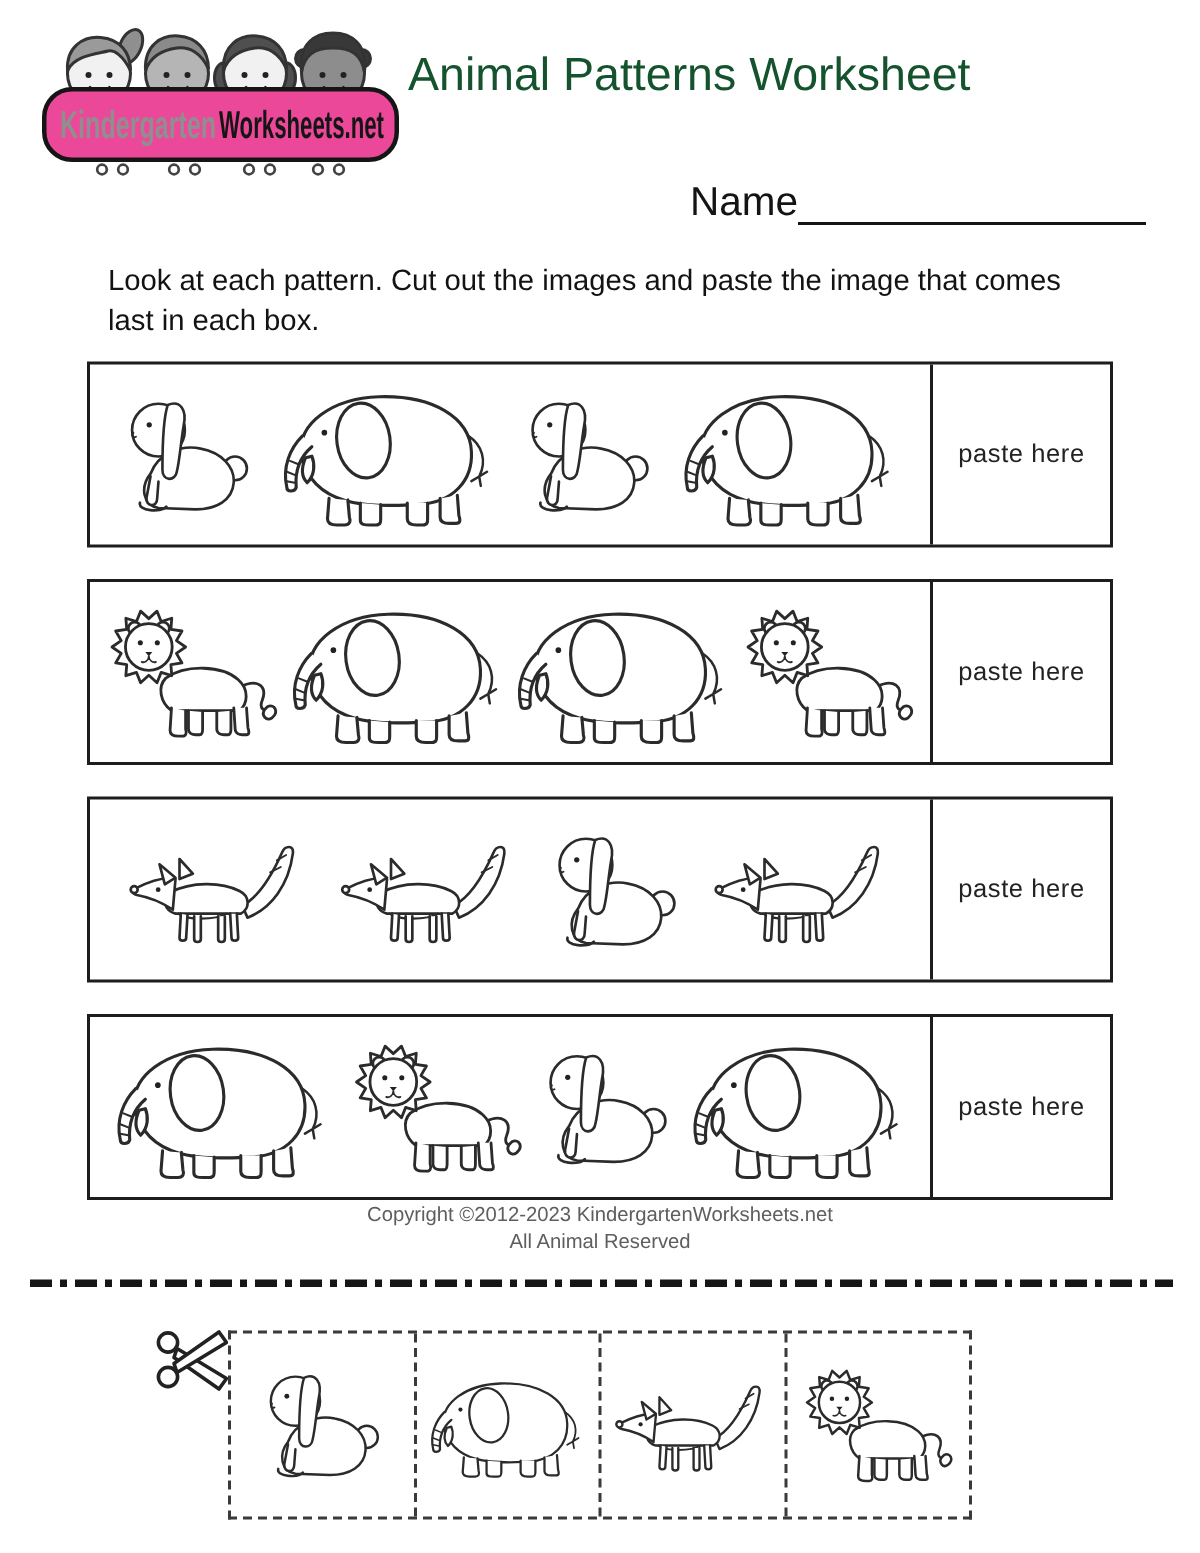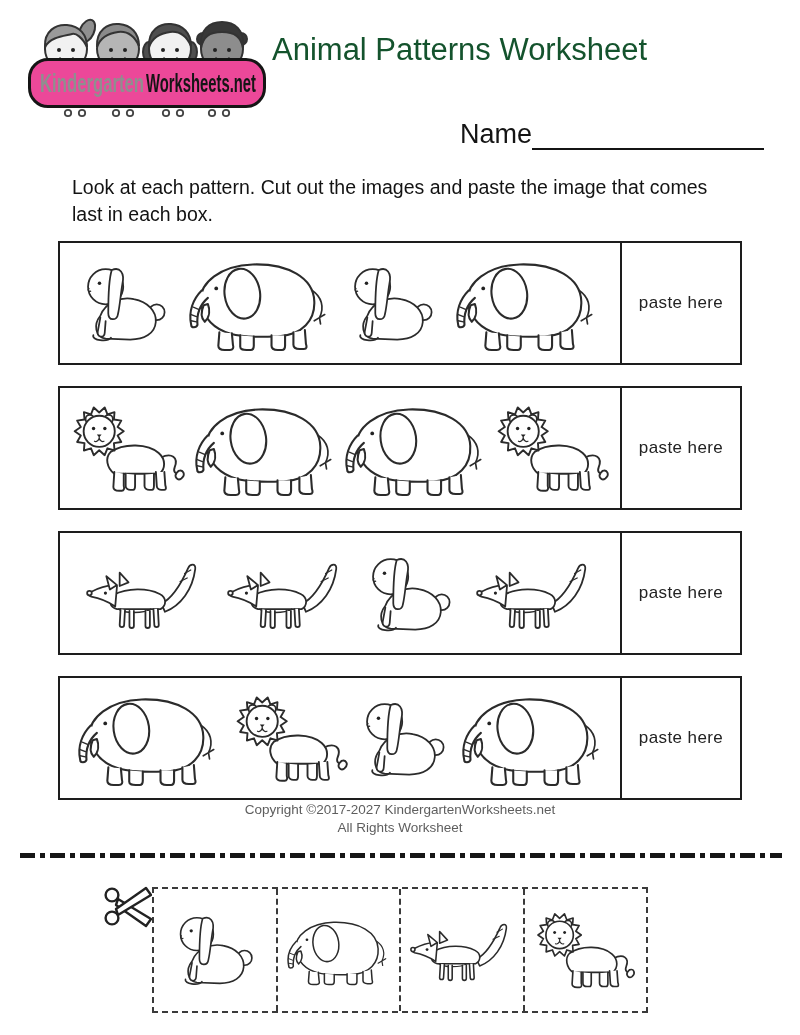--- a/index.html
+++ b/index.html
@@ -286,22 +286,22 @@
           <use href="#sym-elephant"></use>
         </svg>
       </span>
     </div>
   <div class="paste-cell">
     <span>paste here</span>
   </div>
 </div>
 
 <div class="copyright">
-  <div>Copyright ©2017-2027 KindergartenWorksheets.net</div>
-  <div>All Rights Worksheet</div>
+  <div>Copyright ©2012-2023 KindergartenWorksheets.net</div>
+  <div>All Animal Reserved</div>
 </div>
 
 <div class="cut-line"></div>
 
 <svg class="scissors" width="52" height="46" viewBox="0 0 52 46">
   <g fill="#fff" stroke="#222" stroke-width="2.4" stroke-linejoin="round">
     <path d="M15,15 L48,35 L43,42 L13,21 Z"></path>
     <path d="M15,31 L48,11 L43,4 L13,25 Z"></path>
     <circle cx="9" cy="11" r="6.4"></circle>
     <circle cx="9" cy="34" r="6.4"></circle>

